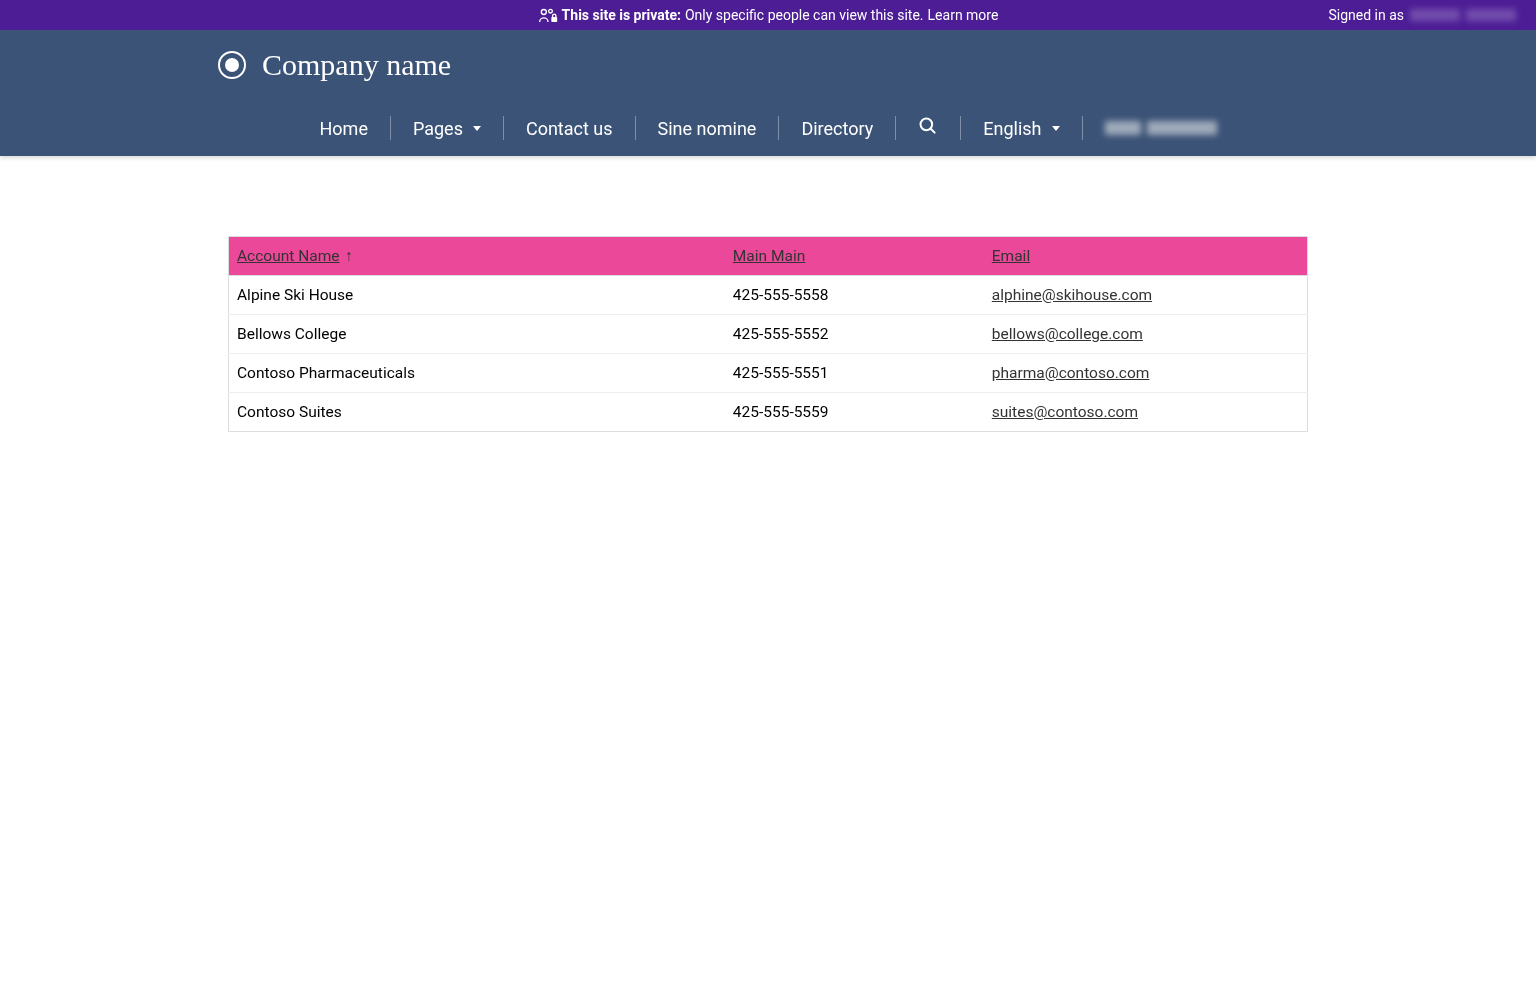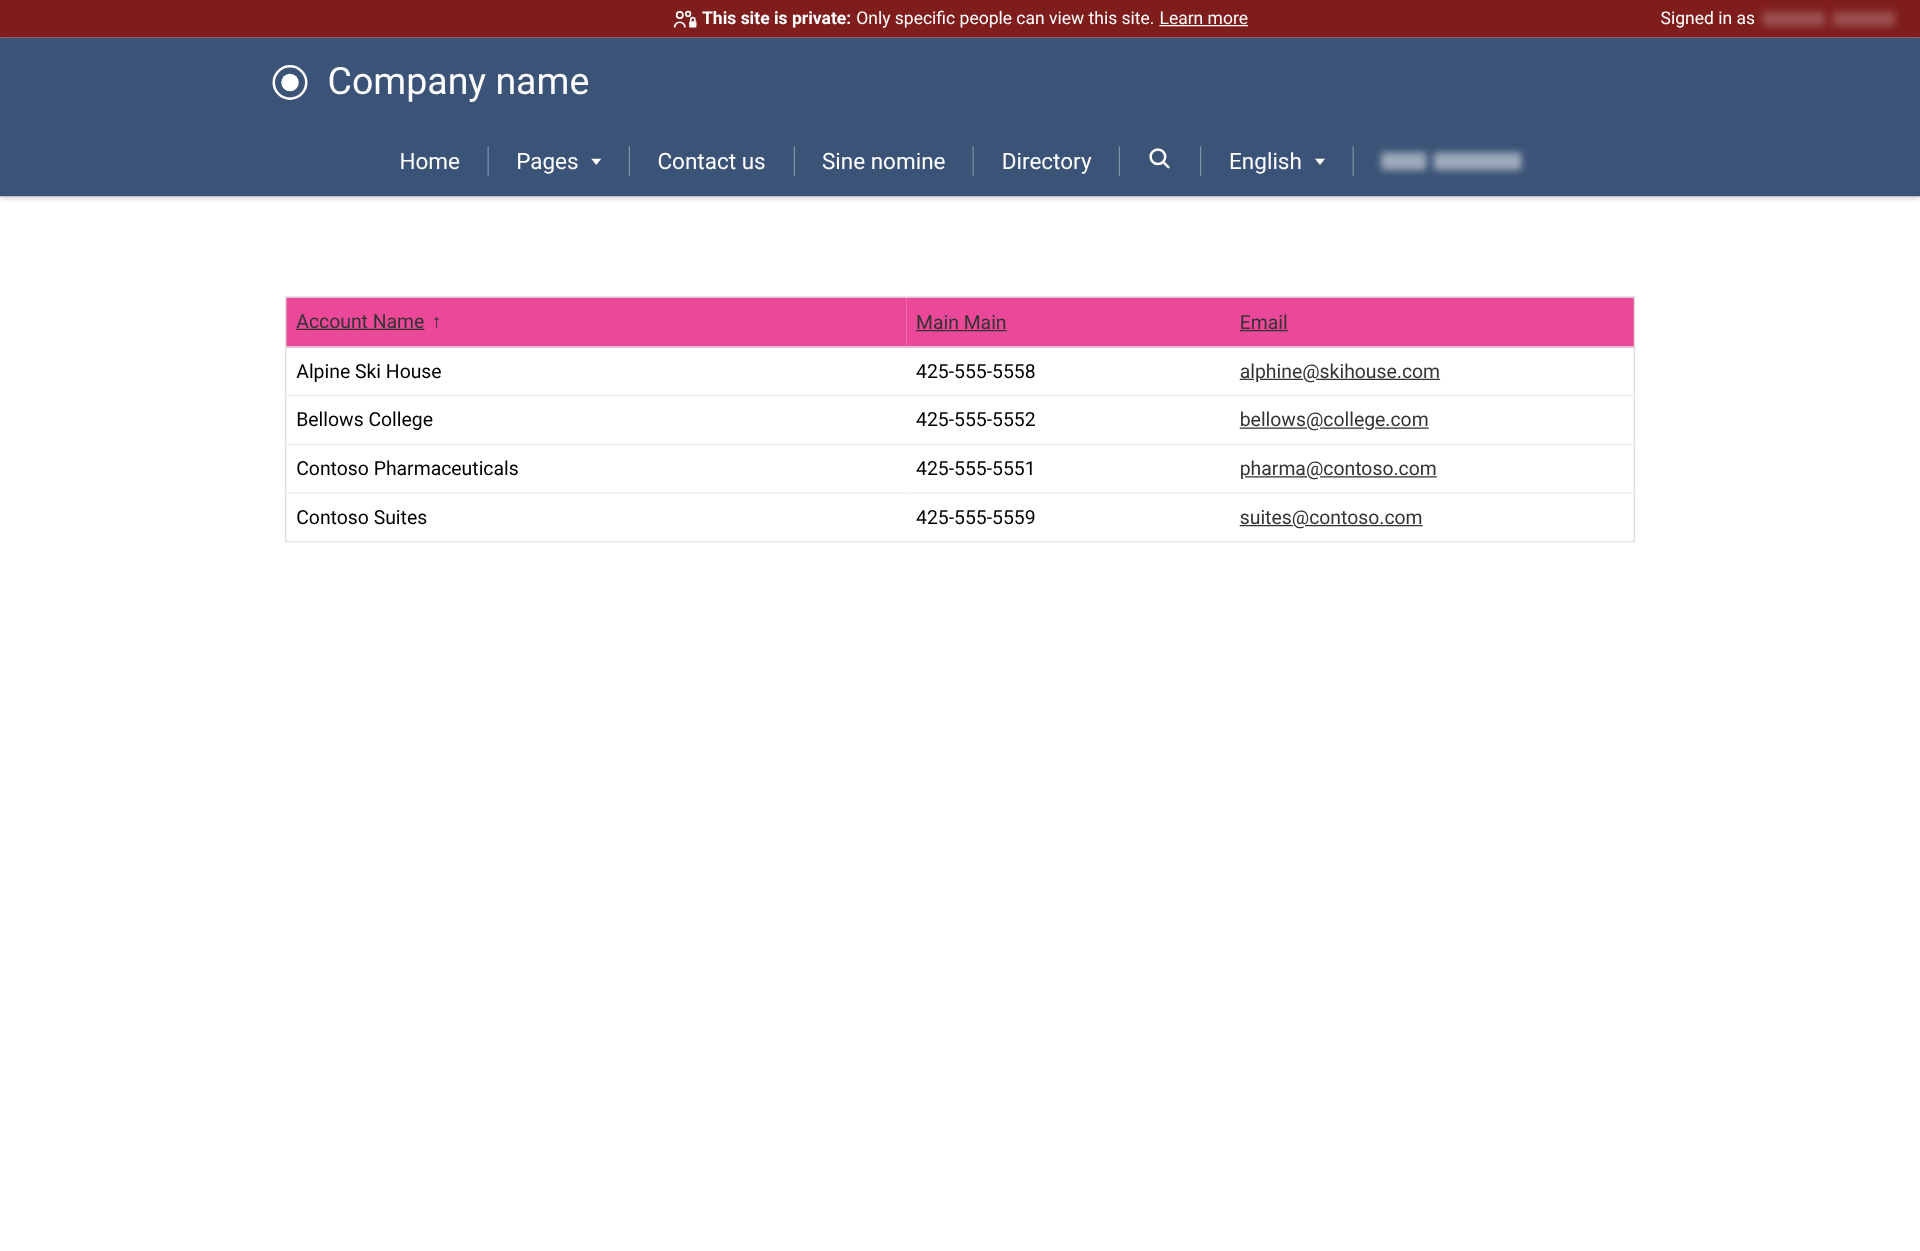--- a/index.html
+++ b/index.html
@@ -1,43 +1,43 @@
 <!DOCTYPE html>
 <html><head>
 <meta charset="utf-8">
 <style>
   * { box-sizing: border-box; margin: 0; padding: 0; }
   body { font-family: -apple-system, BlinkMacSystemFont, "Segoe UI", Roboto, Helvetica, Arial, sans-serif; background: #fff; width: 1536px; }
   
   .topbar {
-    background: #7f1d1d;
+    background: #4c1d95;
     color: #fff;
     height: 30px;
     display: flex;
     align-items: center;
     justify-content: center;
     position: relative;
     font-size: 14px;
   }
   .topbar-center { display: flex; align-items: center; gap: 4px; }
   .topbar-icon { width: 20px; height: 16px; display: inline-flex; align-items: center; justify-content: center; }
   .topbar .bold { font-weight: 700; }
-  .topbar .learn { text-decoration: underline; cursor: pointer; }
+  .topbar .learn { cursor: pointer; }
   .topbar-right { position: absolute; right: 20px; display: flex; align-items: center; gap: 6px; }
   .blur { filter: blur(3px); opacity: 0.85; background: rgba(255,255,255,0.25); height: 12px; width: 70px; display:inline-block; border-radius: 1px;}
   .blur.sm { width: 50px; }
   
   .header {
     background: #3b5376;
     color: #fff;
     padding: 18px 0 0 0;
     box-shadow: 0 2px 4px rgba(0,0,0,0.15);
   }
   .header-inner { max-width: 1180px; margin: 0 auto; padding: 0 20px; }
-  .brand { display: flex; align-items: center; gap: 16px; margin-bottom: 18px; margin-left: 20px;}
+  .brand { display: flex; align-items: center; gap: 16px; margin-bottom: 18px; margin-left: 20px; font-family: Liberation Serif, serif;}
   .logo {
     width: 28px; height: 28px; border: 2.5px solid #fff; border-radius: 50%;
     display: flex; align-items: center; justify-content: center;
   }
   .logo::after { content:""; width: 14px; height: 14px; background:#fff; border-radius:50%; }
   .brand-name { font-size: 30px; font-weight: 400; }
   
   .nav { display: flex; align-items: center; justify-content: center; height: 56px; gap: 0;}
   .nav-item {
     padding: 0 22px; font-size: 18px; display: flex; align-items: center;

